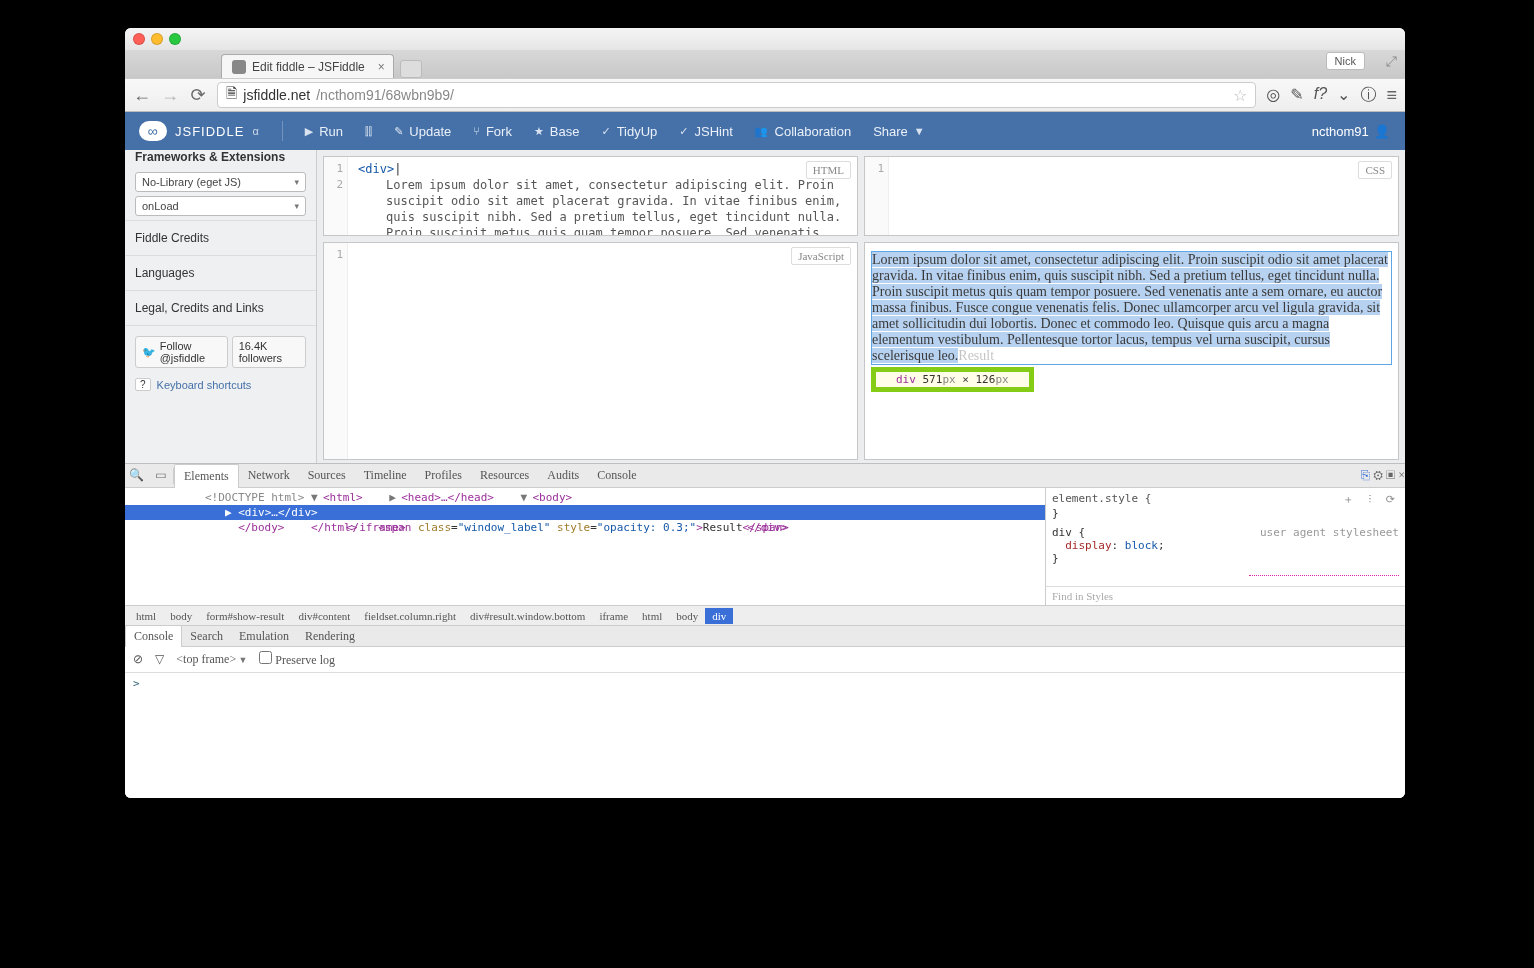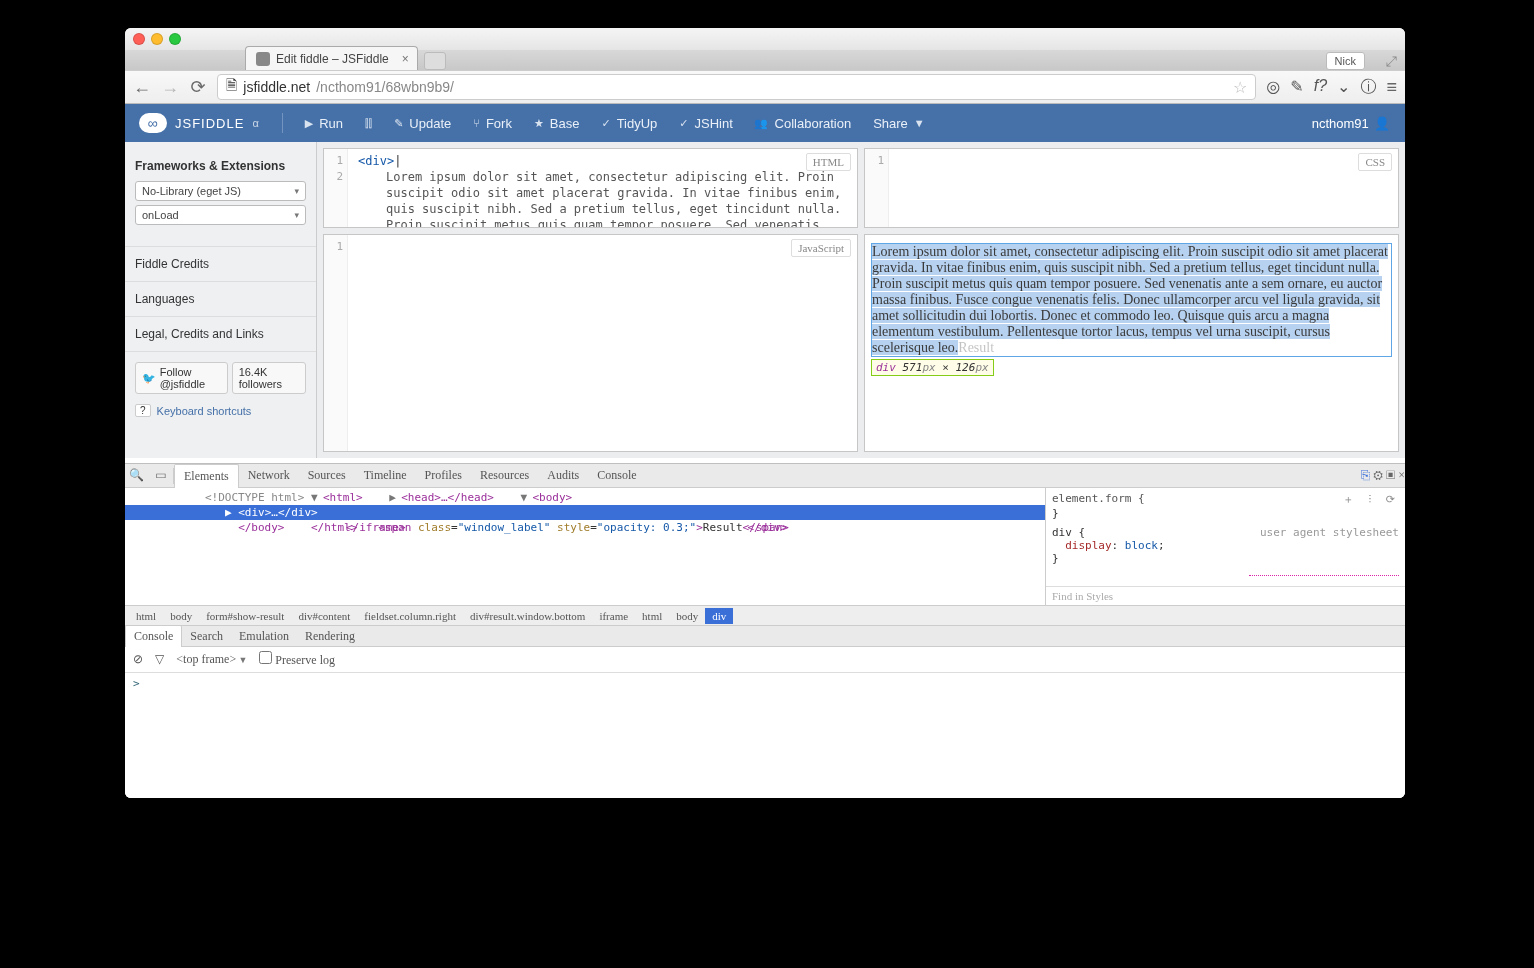--- a/index.html
+++ b/index.html
@@ -6,21 +6,21 @@
   body { font-family: "Helvetica Neue", Arial, sans-serif; font-size: 13px; background: #000; }
   .stage { width: 1374px; height: 868px; margin: 0 auto; background: #000; position: relative; }
   .browser { position: absolute; top: 28px; left: 45px; width: 1280px; height: 770px; background: #fff; border-radius: 6px; overflow: hidden; box-shadow: 0 10px 40px rgba(0,0,0,.5); }
 
   
   .titlebar { height: 22px; background: linear-gradient(#f5f5f5,#e5e5e5); display: flex; align-items: center; padding: 0 8px; gap: 6px; }
   .dot { width: 12px; height: 12px; border-radius: 50%; border: 1px solid rgba(0,0,0,.15); }
   .dot.r { background: #ff5f57; } .dot.y { background: #febc2e; } .dot.g { background: #28c840; }
 
   
-  .tabstrip { height: 20px; background: linear-gradient(#d8d8d8,#c8c8c8); display: flex; align-items: flex-end; padding-left: 120px; position: relative; }
+  .tabstrip { height: 28px; background: linear-gradient(#d8d8d8,#c8c8c8); display: flex; align-items: flex-end; padding-left: 96px; position: relative; }
   .tab { background: #f6f6f6; border: 1px solid #aaa; border-bottom: none; border-radius: 4px 4px 0 0; padding: 4px 28px 4px 10px; font-size: 12px; color: #444; display: flex; align-items: center; gap: 6px; position: relative; height: 24px; }
   .tab .favicon { width: 14px; height: 14px; background: #888; border-radius: 3px; }
   .tab .x { position: absolute; right: 8px; font-size: 12px; color: #777; }
   .newtab { width: 22px; height: 18px; background: #ddd; margin-left: 6px; border-radius: 3px; border: 1px solid #bbb; }
   .userbadge { position: absolute; right: 40px; top: 2px; background: #fff; border: 1px solid #bbb; border-radius: 3px; padding: 2px 8px; font-size: 11px; color: #555; }
   .fullscr { position: absolute; right: 8px; top: 3px; color: #888; font-size: 14px; }
 
   
   .addrbar { height: 34px; background: linear-gradient(#f8f8f8,#eee); border-top: 1px solid #ccc; border-bottom: 1px solid #bbb; display: flex; align-items: center; padding: 0 8px; gap: 10px; }
   .navbtn { color: #6b6b6b; font-size: 18px; width: 18px; text-align: center; cursor: default; }
@@ -39,21 +39,21 @@
   .jflogo .cloud::before{content:"∞";color:#4570a8;font-size:14px;}
   .jfheader .menuitem { display: flex; align-items: center; gap: 6px; color: #eaf0f8; cursor: pointer; }
   .jfheader .menuitem .ic { font-size: 11px; opacity: .9; }
   .jfheader .sep { width: 1px; height: 20px; background: rgba(255,255,255,.25); }
   .jfheader .spacer { flex: 1; }
   .jfheader .user { display: flex; align-items: center; gap: 6px; }
 
   
   .jfbody { display: flex; height: 316px; background: #ecedef; }
   .sidebar { width: 192px; background: #eef0f2; border-right: 1px solid #ccc; font-size: 12px; color: #333; }
-  .sb-section { padding: 17px 10px; border-bottom: 1px solid #ddd; }
+  .sb-section { padding: 0 10px; border-bottom: 1px solid #ddd; }
   .sb-title { font-weight: bold; margin-bottom: 8px; font-size: 12px; }
   .sb-select { display: flex; justify-content: space-between; align-items: center; background: #fff; border: 1px solid #bbb; border-radius: 3px; padding: 3px 6px; margin-bottom: 4px; font-size: 11px; color: #444; }
   .sb-select .chev { font-size: 9px; color: #777; }
   .sb-item { padding: 10px 10px; border-bottom: 1px solid #ddd; cursor: pointer; }
   .sb-follow { margin: 10px; display: flex; gap: 4px; }
   .sb-follow .btn { border: 1px solid #ccc; background: #f8f8f8; border-radius: 3px; padding: 3px 6px; font-size: 11px; display: flex; align-items: center; gap: 4px; }
   .sb-follow .tw { color: #55acee; }
   .sb-kbd { margin: 0 10px 10px; display: flex; align-items: center; gap: 6px; font-size: 11px; }
   .sb-kbd .key { border: 1px solid #ccc; border-radius: 2px; padding: 0 4px; font-size: 10px; background: #fff; }
   .sb-kbd a { color: #4570a8; }
@@ -62,21 +62,21 @@
   .panes { flex: 1; display: grid; grid-template-columns: 1fr 1fr; grid-template-rows: 80px 1fr; gap: 6px; padding: 6px; background: #ecedef; }
   .pane { background: #fff; border: 1px solid #c6c6c6; position: relative; font-family: Menlo, Consolas, monospace; font-size: 12px; color: #555; overflow: hidden; }
   .pane .label { position: absolute; top: 4px; right: 6px; background: #fff; border: 1px solid #ddd; border-radius: 2px; padding: 2px 6px; font-size: 11px; color: #888; font-family: "Helvetica Neue"; }
   .pane .gutter { position: absolute; left: 0; top: 0; bottom: 0; width: 24px; background: #fafafa; border-right: 1px solid #eee; text-align: right; color: #aaa; padding: 4px 4px 0 0; line-height: 16px; font-size: 11px; }
   .pane .code { margin-left: 28px; padding: 4px 6px; line-height: 16px; }
   .pane .code .tag { color: #1558a8; }
   .pane .code .line1::after{content:"|";color:#333;}
   .pane.result { font-family: "Times New Roman", serif; font-size: 14px; color: #3a3a3a; padding: 8px 6px; overflow: auto; }
   .pane.result .seltext { background: #b7d2f0; }
   .pane.result .highlight-wrap{border:1px solid #5fa6e6;display:block;padding:0;}
-  .dimtip { display:inline-block;background: #fffde7; border: 1px solid #84cc16; font-size: 11px; font-family: Menlo, monospace; padding: 1px 4px; margin-top:2px;font-style:italic; }
+  .dimtip { display:inline-block;background: #fffde7; border: 5px solid #84cc16; font-size: 11px; font-family: Menlo, monospace; padding: 1px 20px; margin-top:2px; }
   .dimtip .k{color:#9a2f9a;} .dimtip .n{color:#333;} .dimtip .u{color:#888;}
 
   
   .devtools { background: #f3f3f3; border-top: 1px solid #bfbfbf; position: absolute; left:0; right:0; bottom:0; top: 435px; font-family: Menlo, Consolas, monospace; font-size: 11px; color: #333; display:flex; flex-direction:column;}
   .dt-tabs { display: flex; align-items: center; height: 24px; background: #eaeaea; border-bottom: 1px solid #ccc; gap: 0; font-family: "Helvetica Neue"; font-size: 12px; }
   .dt-tabs .ic { width: 24px; text-align: center; color: #666; }
   .dt-tabs .sep { width:1px; height:16px; background:#ccc;}
   .dt-tabs .t { padding: 4px 9px; color: #555; cursor: pointer; }
   .dt-tabs .t.active { background: #fff; border: 1px solid #ccc; border-bottom: 1px solid #fff; border-radius: 2px 2px 0 0; margin-bottom: -1px; }
   .dt-tabs .spacer { flex:1; }
@@ -306,21 +306,21 @@
 <span class="l">     <span class="p">&lt;/body&gt;</span></span>
 <span class="l">   <span class="p">&lt;/html&gt;</span></span>
 <span class="l" style="margin-left:-18px"><span class="p">&lt;/iframe&gt;</span></span>
 <span class="l" style="margin-left:-34px"><span class="p">&lt;span </span><span class="a">class</span>=<span class="v">"window_label"</span> <span class="a">style</span>=<span class="v">"opacity: 0.3;"</span><span class="p">&gt;</span><span class="tx">Result</span><span class="p">&lt;/span&gt;</span></span>
 <span class="l" style="margin-left:-48px"><span class="p">&lt;/div&gt;</span></span>
         </div>
 
         <div class="dt-styles">
           <div class="dt-styles-body">
             <div class="hdr">
-                <span>element.form {</span>
+                <span>element.style {</span>
                 <span class="icons">＋ ⫶ ⟳</span>
               </div>
             <div>}</div>
             <div class="rule">
               <span class="src">user agent stylesheet</span>
               <span class="sel">div {</span><br>
               &nbsp;&nbsp;<span class="prop">display</span>: <span class="val">block</span>;<br>
               <span>}</span>
             </div>
             <div class="swatches"></div>

